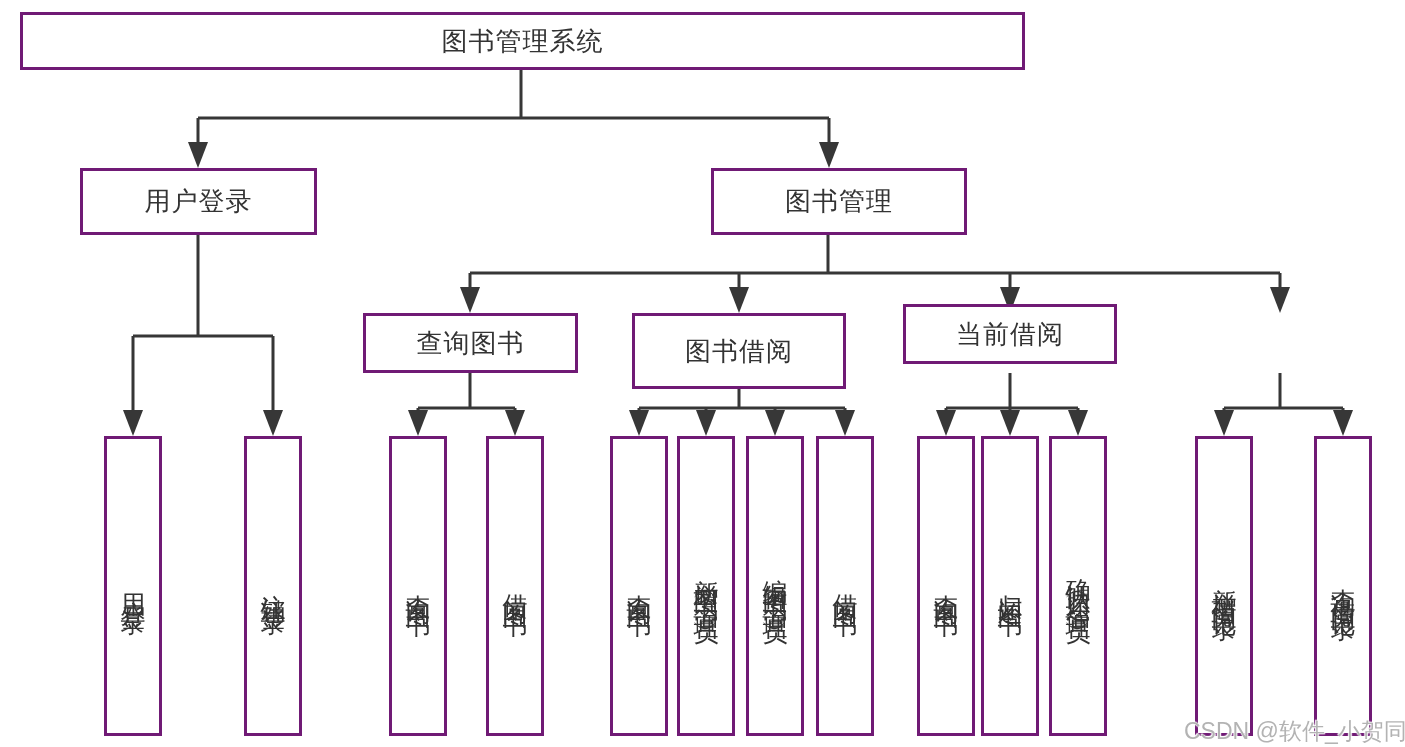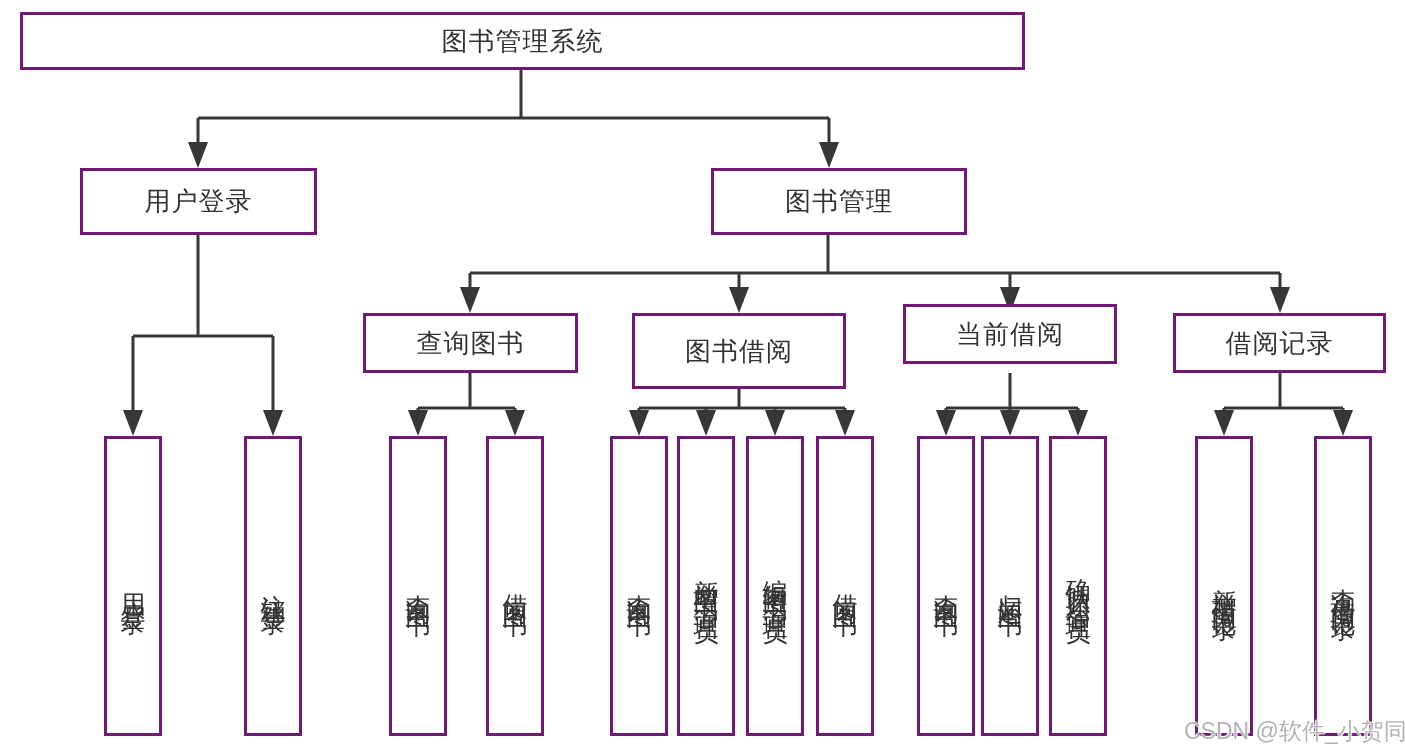--- a/index.html
+++ b/index.html
@@ -141,23 +141,20 @@
 
   <div class="node h-node" style="left:363px;top:313px;width:215px;height:60px">
     <span>查询图书</span>
   </div>
   <div class="node h-node" style="left:632px;top:313px;width:214px;height:76px">
     <span>图书借阅</span>
   </div>
   <div class="node h-node" style="left:903px;top:304px;width:214px;height:60px">
     <span>当前借阅</span>
   </div>
-  <div class="node h-node" style="left:1173px;top:313px;width:213px;height:60px">
-    <span>借阅记录</span>
-  </div>
 
   <div class="node leaf" style="left:104px;top:436px">
     <span class="vtext">用户登录</span>
   </div>
   <div class="node leaf" style="left:244px;top:436px">
     <span class="vtext">注销登录</span>
   </div>
 
   <div class="node leaf" style="left:389px;top:436px">
     <span class="vtext">查询图书</span>

